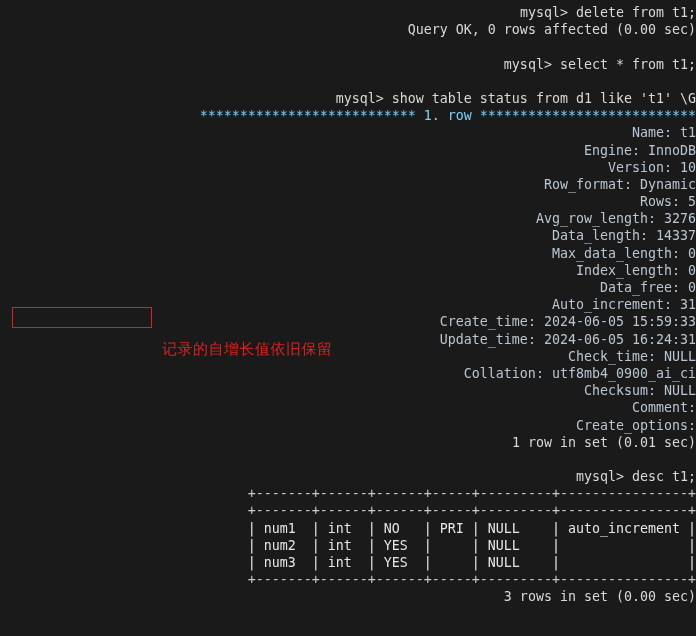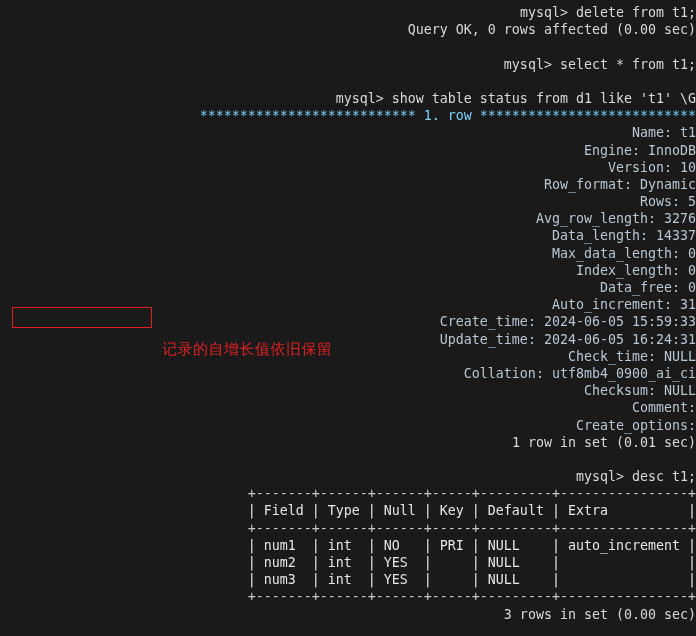--- a/index.html
+++ b/index.html
@@ -92,21 +92,20 @@
   <div class="line lbl">      Collation: utf8mb4_0900_ai_ci</div>
   <div class="line lbl">       Checksum: NULL</div>
   <div class="line lbl">        Comment:</div>
   <div class="line lbl">  Create_options:</div>
   <div class="line out">1 row in set (0.01 sec)</div>
 
   <div class="blank"></div>
 
   <div class="line prompt">mysql&gt; desc t1;</div>
   <div class="line tbl">+-------+------+------+-----+---------+----------------+</div>
-  <div class="line cell">| Field | Type | Null | Key | Default | Extra          |</div>
   <div class="line tbl">+-------+------+------+-----+---------+----------------+</div>
   <div class="line cell">| num1  | int  | NO   | PRI | NULL    | auto_increment |</div>
   <div class="line cell">| num2  | int  | YES  |     | NULL    |                |</div>
   <div class="line cell">| num3  | int  | YES  |     | NULL    |                |</div>
   <div class="line tbl">+-------+------+------+-----+---------+----------------+</div>
   <div class="line out">3 rows in set (0.00 sec)</div>
 
   <div id="ai-box"></div>
   <div id="ai-note">记录的自增长值依旧保留</div>
 

